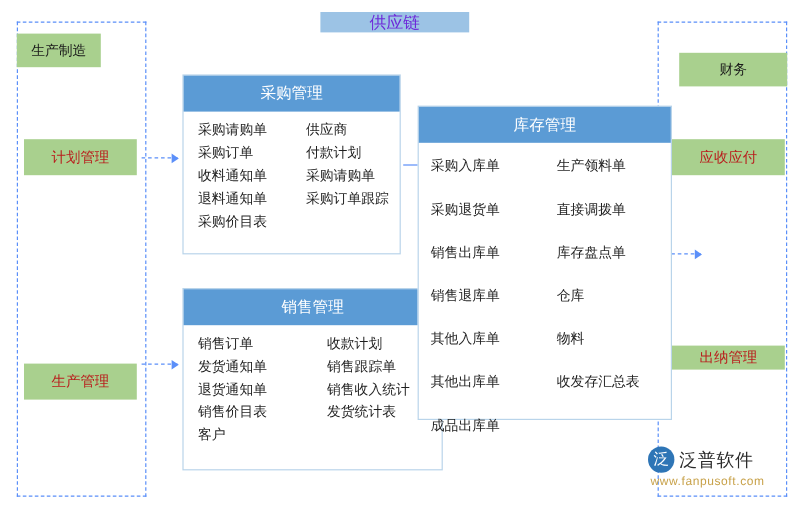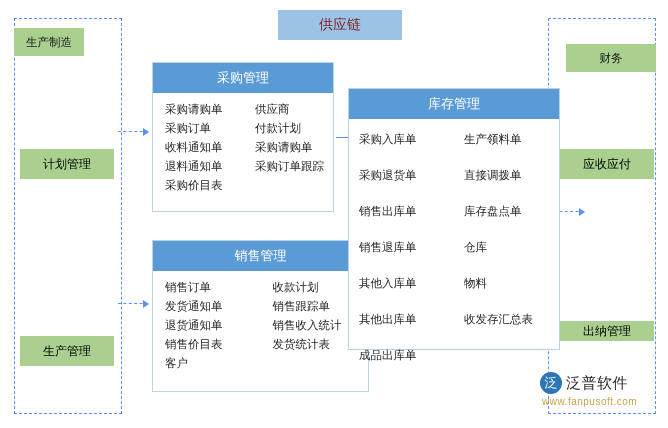--- a/index.html
+++ b/index.html
@@ -26,27 +26,26 @@
     background: transparent;
     box-sizing: border-box;
   }
   #left-dashed  { left: 14px;  top: 18px;  width: 108px; height: 396px; }
   #right-dashed { left: 548px; top: 18px;  width: 108px; height: 396px; }
 
   
   .green-box {
     position: absolute;
     background: #a9d08e;
-    color: #000000;
+    color: #b91c1c;
     font-size: 12px;
     display: flex;
     align-items: center;
     justify-content: center;
     box-sizing: border-box;
-    margin-top: 33px;
   }
   .green-label-small {
     position: absolute;
     background: #a9d08e;
     color: #1a1a1a;
     font-size: 11.5px;
     display: flex;
     align-items: center;
     justify-content: center;
     box-sizing: border-box;
@@ -54,26 +53,26 @@
   #lbl-manufacture { left: 14px;  top: 28px;  width: 70px;  height: 28px; }
   #lbl-finance     { left: 566px; top: 44px;  width: 90px;  height: 28px; }
   #box-plan        { left: 20px;  top: 116px; width: 94px;  height: 30px; }
   #box-prod        { left: 20px;  top: 303px; width: 94px;  height: 30px; }
   #box-receivable  { left: 560px; top: 116px; width: 94px;  height: 30px; }
   #box-cashier     { left: 560px; top: 288px; width: 94px;  height: 20px; }
 
   
   #supply-chain {
     position: absolute;
-    left: 278px;
+    left: 267px;
     top: 10px;
     width: 124px;
-    height: 30px;
+    height: 17px;
     background: #9cc3e5;
-    color: #7f1d1d;
+    color: #6d28d9;
     font-size: 14px;
     display: flex;
     align-items: center;
     justify-content: center;
     box-sizing: border-box;
   }
 
   
   .panel {
     position: absolute;

